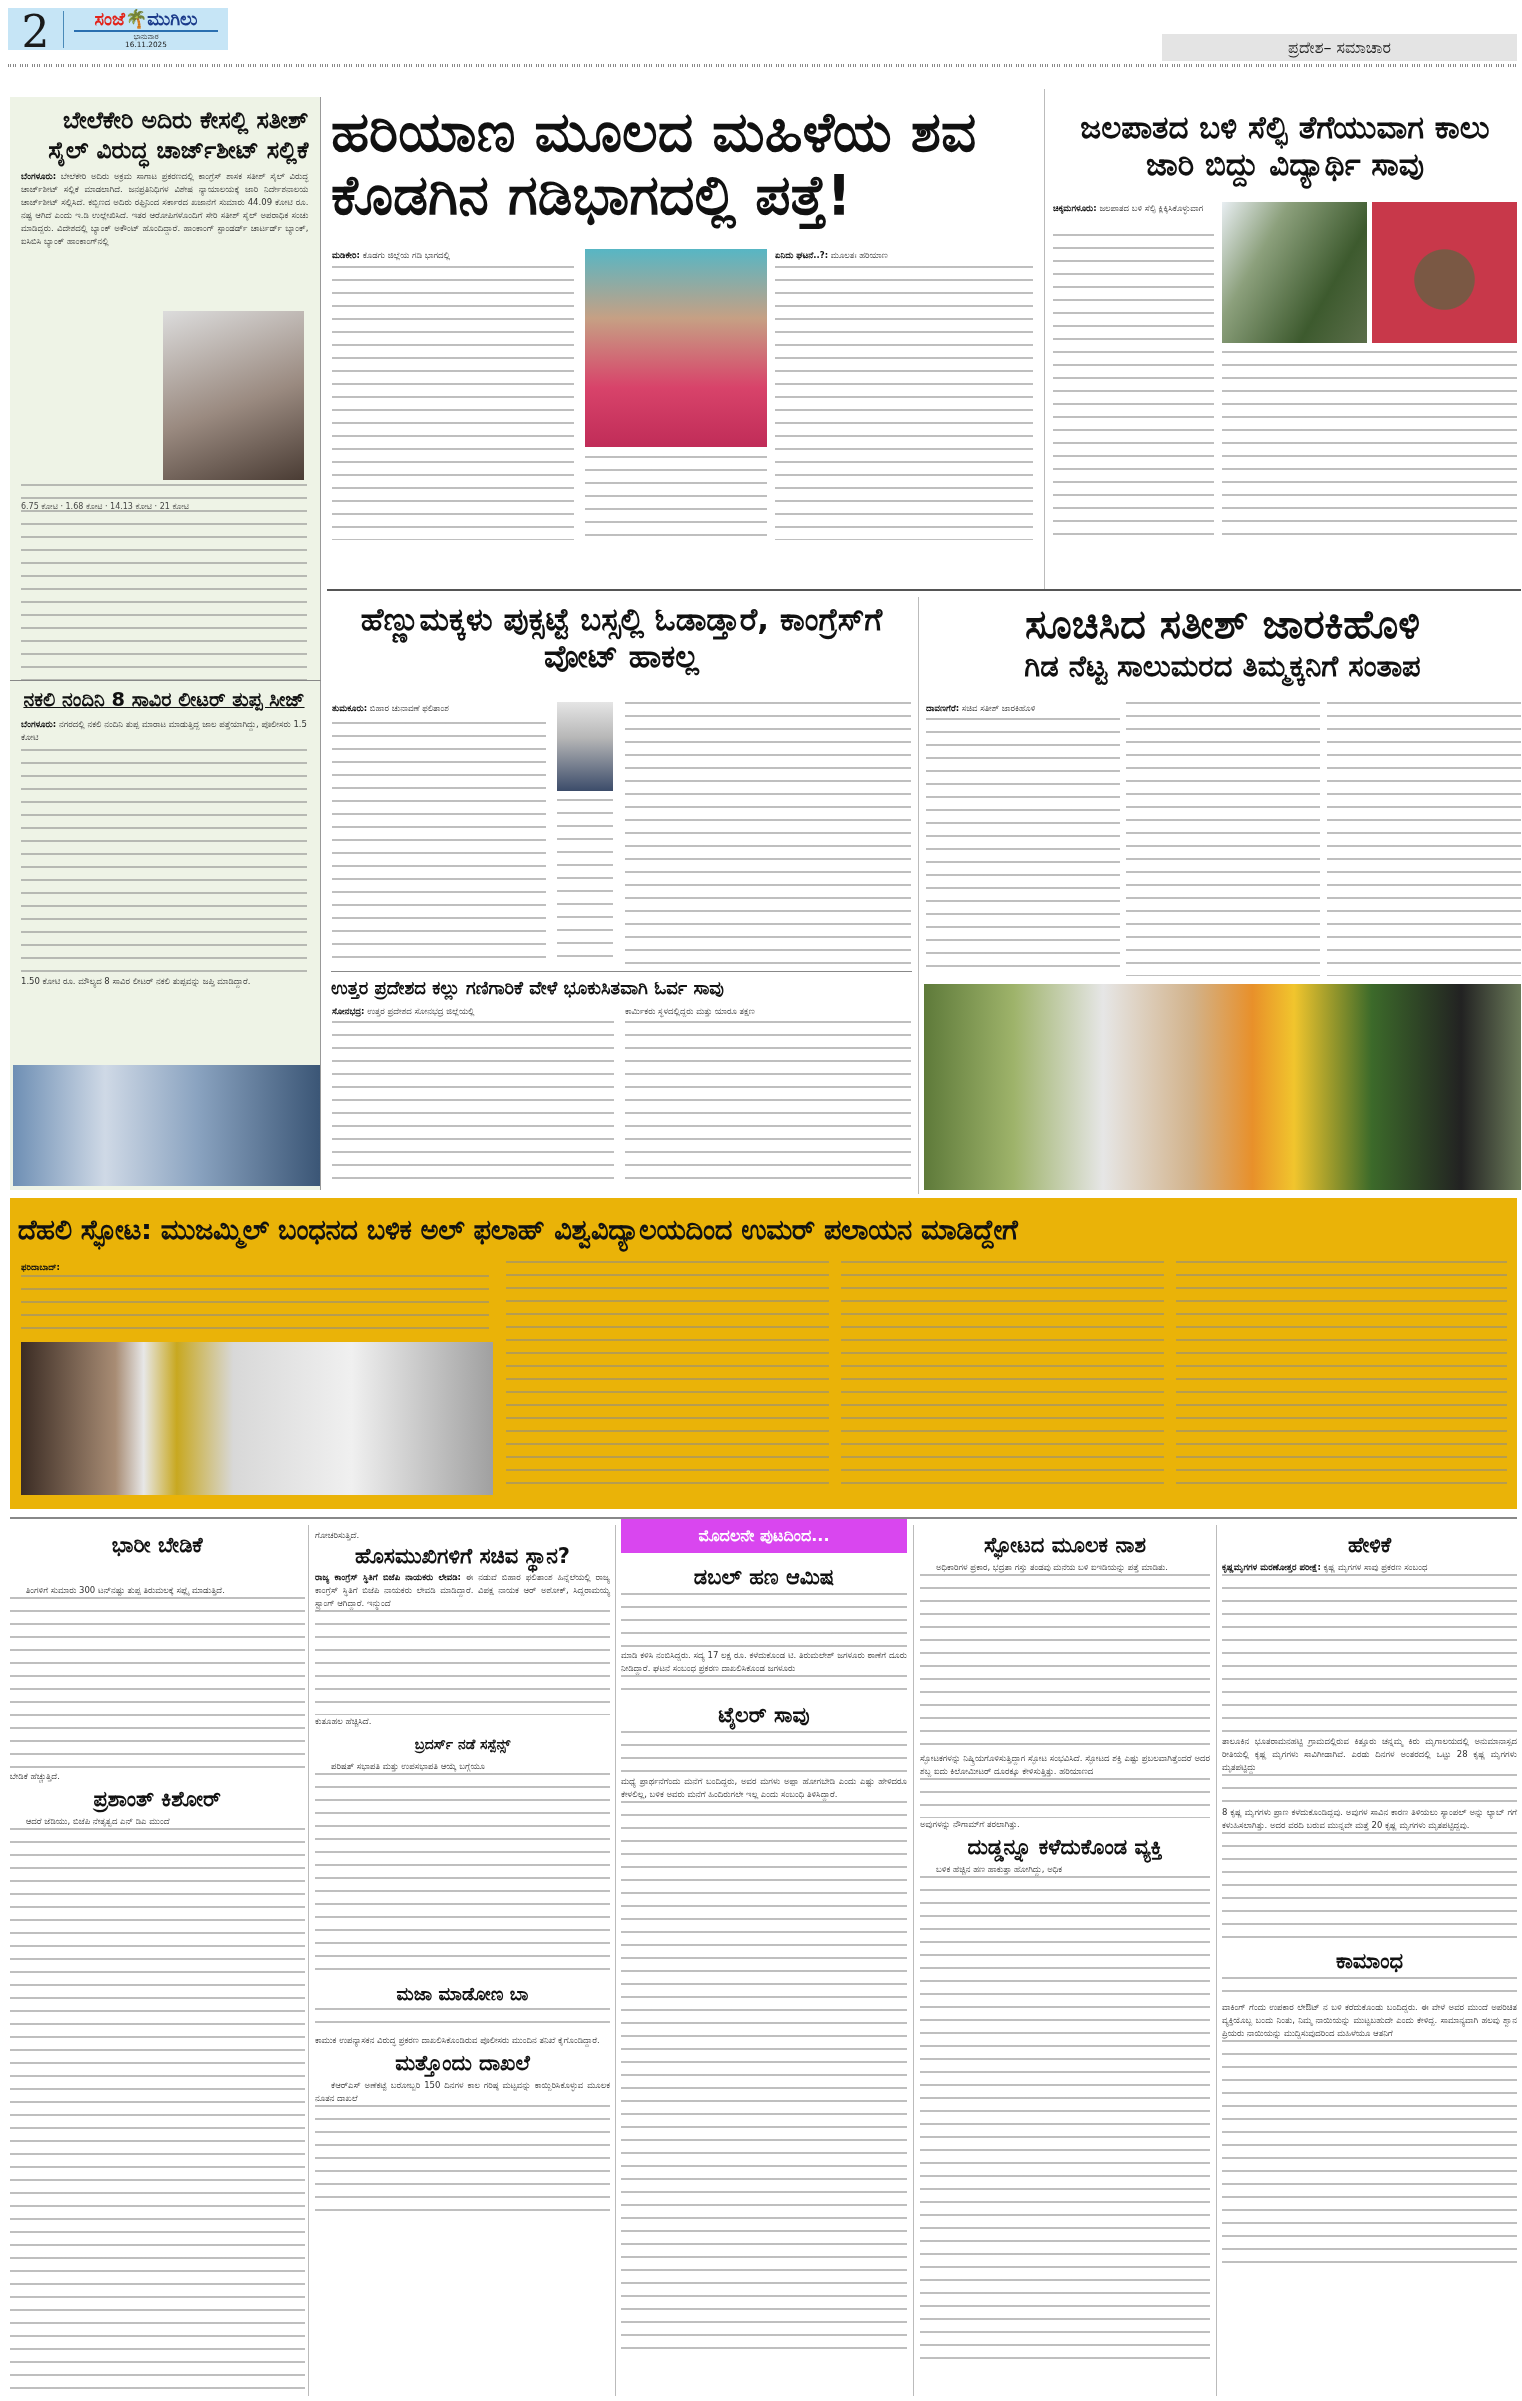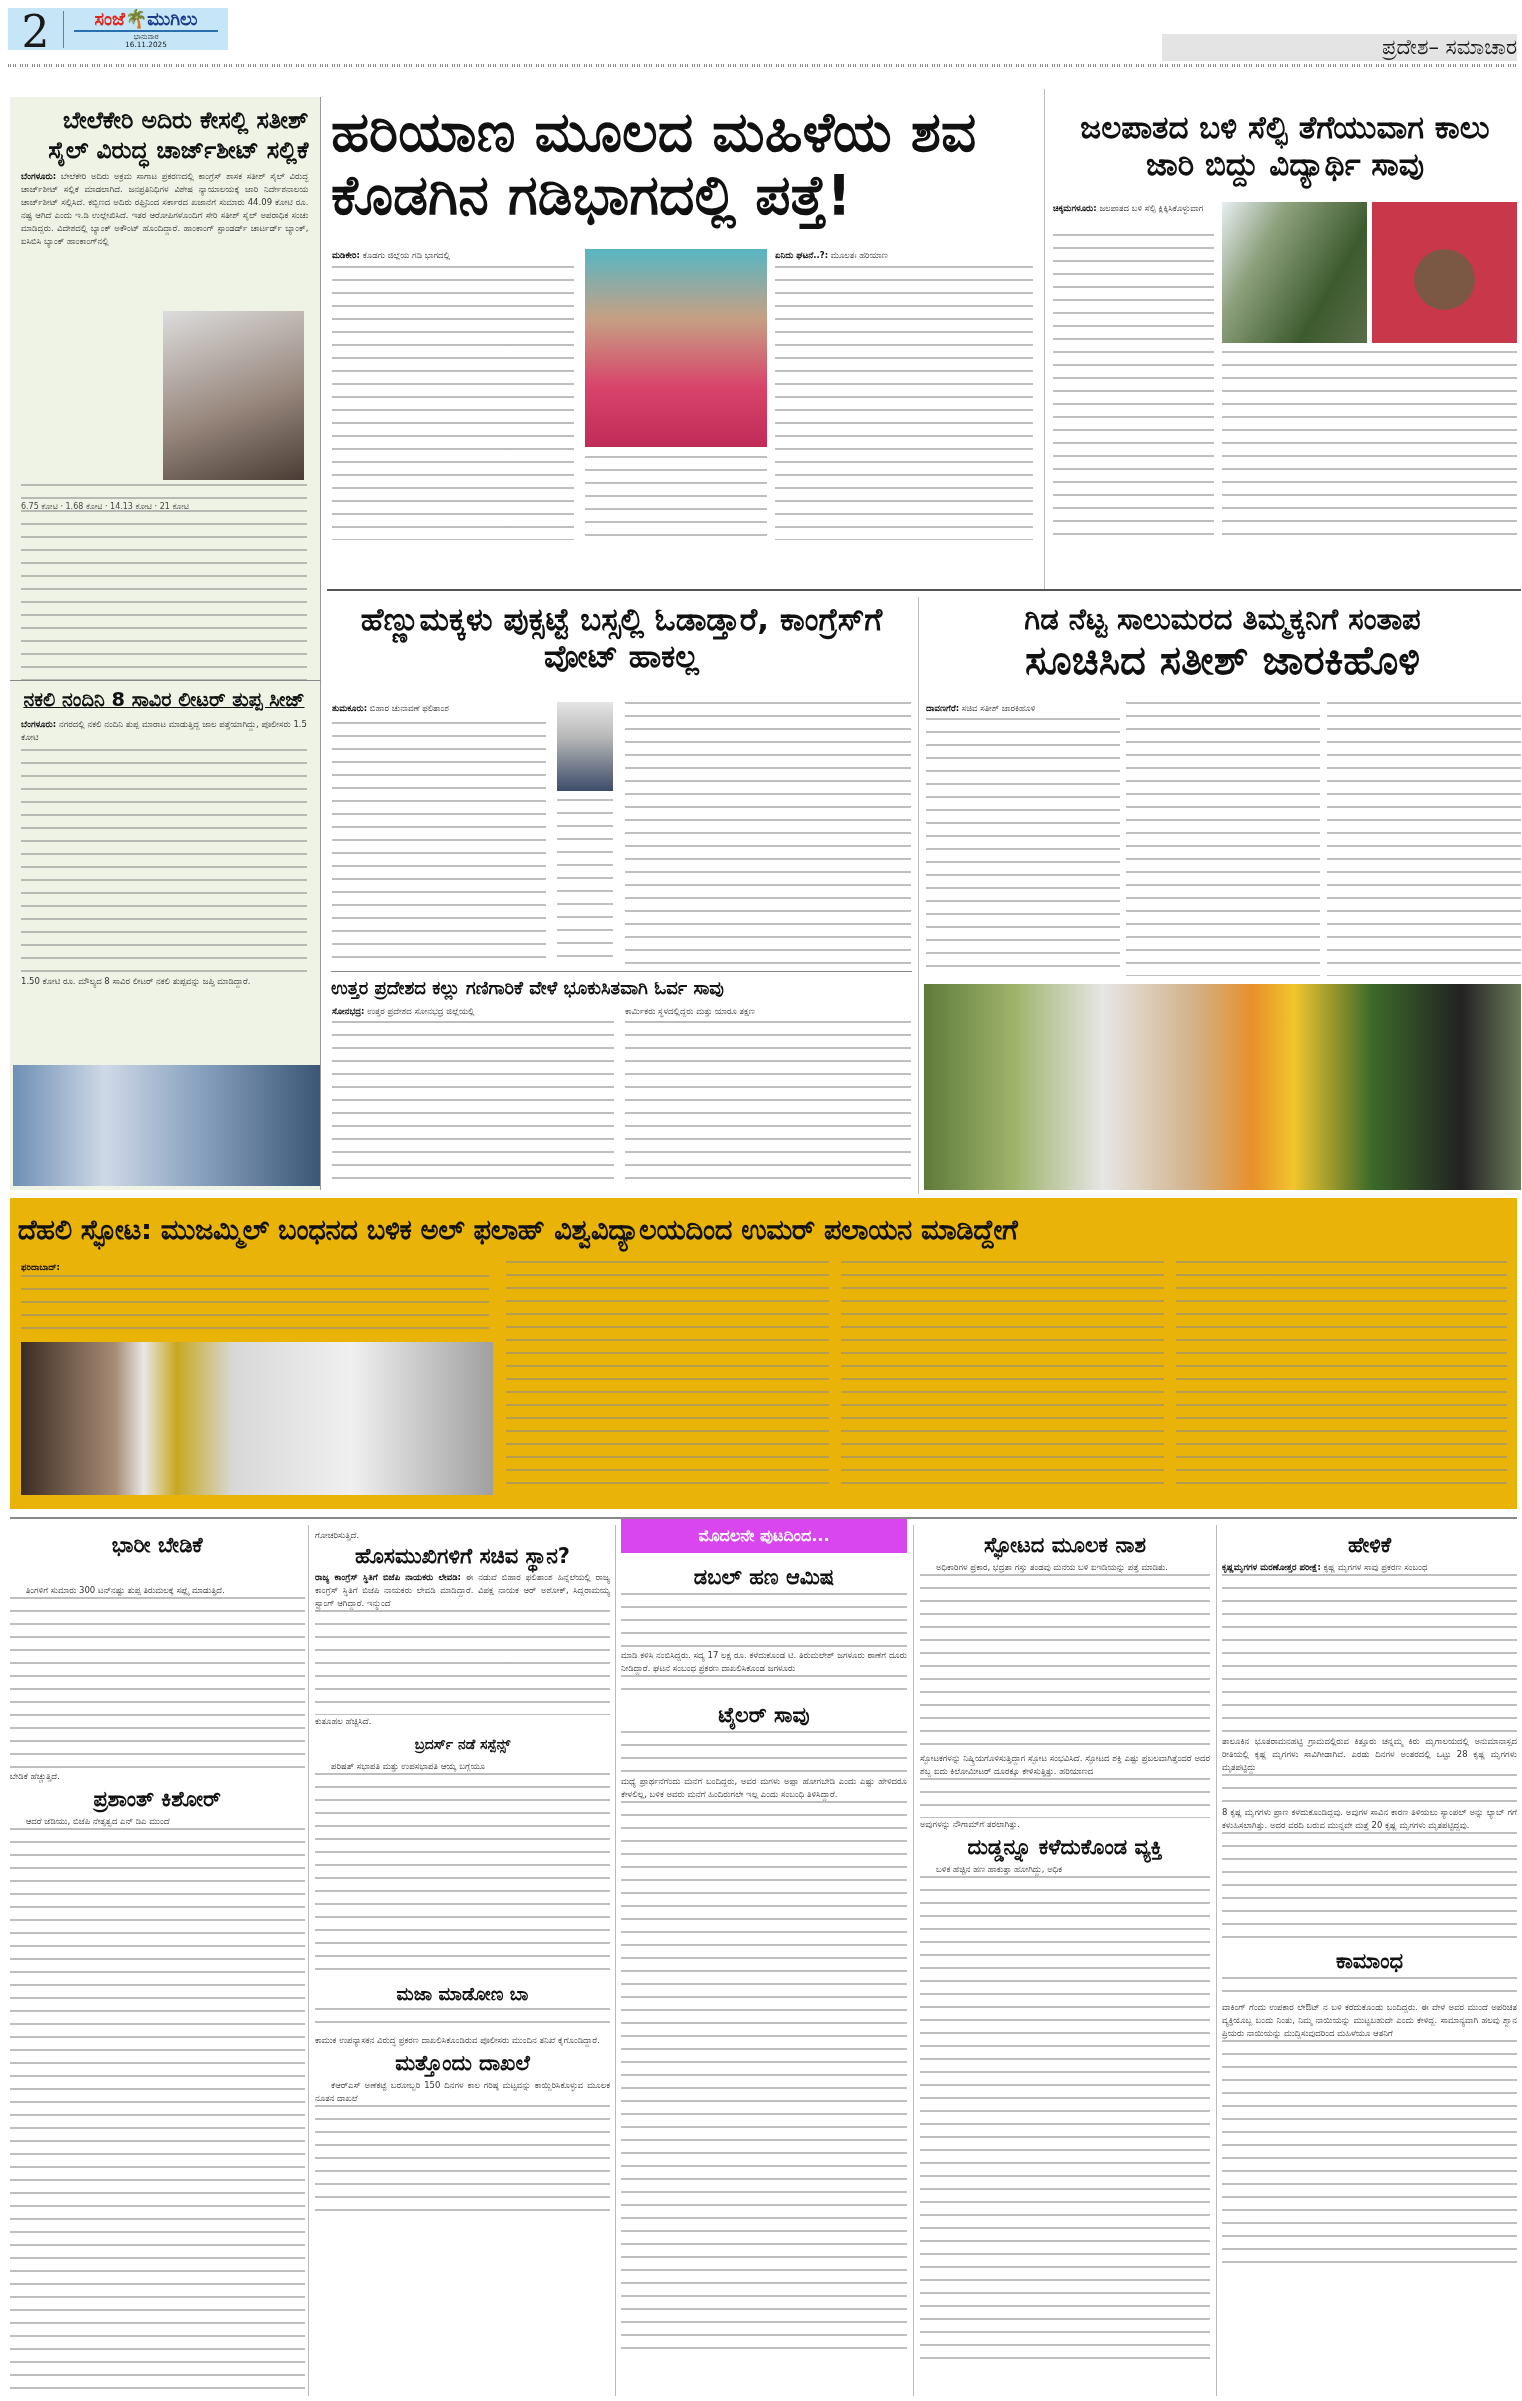--- a/index.html
+++ b/index.html
@@ -5,21 +5,21 @@
   * { box-sizing: border-box; margin: 0; padding: 0; }
   body { width: 1523px; height: 2401px; background: #ffffff; font-family: "DejaVu Sans", sans-serif; color: #1a1a1a; position: relative; overflow: hidden; }
   .abs { position: absolute; }
   .masthead { left: 8px; top: 8px; width: 220px; height: 42px; background: #c6e5f6; display: flex; align-items: center; }
   .page-no { font-family: "DejaVu Serif", serif; font-size: 44px; line-height: 42px; width: 56px; text-align: center; border-right: 0.8px solid #4a8ab8; height: 37px; }
   .brand { flex: 1; text-align: center; }
   .brand-name { font-size: 18px; font-weight: bold; color: #e2231a; line-height: 19.4px; }
   .brand-name .b2 { color: #1b3a8a; }
   .brand-rule { height: 1.6px; background: #2a6fb0; margin: 1.6px 9.7px; }
   .brand-day, .brand-date { font-size: 7.3px; line-height: 8px; }
-  .section-tag { left: 1162px; top: 34px; width: 355px; height: 27.4px; background: #e4e4e4; font-size: 21px; line-height: 27.4px; text-align: right; }
+  .section-tag { left: 1162px; top: 34px; width: 355px; height: 27.4px; background: #e4e4e4; font-size: 16px; line-height: 27.4px; text-align: center; }
   .dotrule { height: 3.2px; background: repeating-linear-gradient(90deg, #888 0 0.8px, transparent 0.8px 2.4px); }
   .headline { font-weight: bold; color: #111; }
   .body-txt { font-size: 8.5px; line-height: 13px; color: #333; text-align: justify; }
   .dateline { font-weight: bold; color: #111; }
   .photo { background: #999; overflow: hidden; }
   .green-box { background: #eef3e6; }
   .gray-box { background: #eab308; }
   .vline { background: #bbb; width: 0.8px; }
   .black-banner { background: #d946ef; color: #fff; font-weight: bold; font-size: 16px; text-align: center; line-height: 34px; }
   .subhead { font-weight: bold; text-align: center; color: #111; }
@@ -116,22 +116,22 @@
 <div class="abs body-txt" style="left:332px;top:1005px;width:282px;">
   <span class="dateline">ಸೋನಭದ್ರ:</span>
   <span>ಉತ್ತರ ಪ್ರದೇಶದ ಸೋನಭದ್ರ ಜಿಲ್ಲೆಯಲ್ಲಿ</span>
 </div>
 <div class="abs body-txt" style="left:625px;top:1005px;width:286px;">ಕಾರ್ಮಿಕರು ಸ್ಥಳದಲ್ಲಿದ್ದರು ಮತ್ತು ಯಾರೂ ತಕ್ಷಣ</div>
 <div class="abs fake-lines" style="left:332px;top:1021px;width:282px;height:165px;"></div>
 <div class="abs fake-lines" style="left:625px;top:1021px;width:286px;height:165px;"></div>
 <div class="abs vline" style="left:918px;top:597px;height:597px;"></div>
 
 <div class="abs" style="left:924px;top:601px;width:597px;">
+  <div class="headline" style="font-size:40px;line-height:47px;text-align:center;">ಸೂಚಿಸಿದ ಸತೀಶ್ ಜಾರಕಿಹೊಳಿ</div>
   <div class="headline" style="font-size:29px;line-height:36px;text-align:center;">ಗಿಡ ನೆಟ್ಟ ಸಾಲುಮರದ ತಿಮ್ಮಕ್ಕನಿಗೆ ಸಂತಾಪ</div>
-  <div class="headline" style="font-size:40px;line-height:47px;text-align:center;">ಸೂಚಿಸಿದ ಸತೀಶ್ ಜಾರಕಿಹೊಳಿ</div>
 </div>
 <div class="abs body-txt" style="left:926px;top:702px;width:194px;">
   <span class="dateline">ದಾವಣಗೆರೆ:</span>
   <span>ಸಚಿವ ಸತೀಶ್ ಜಾರಕಿಹೊಳಿ</span>
 </div>
 <div class="abs fake-lines" style="left:926px;top:718px;width:194px;height:258px;"></div>
 <div class="abs fake-lines" style="left:1126px;top:702px;width:194px;height:274px;"></div>
 <div class="abs fake-lines" style="left:1327px;top:702px;width:194px;height:274px;"></div>
 <div class="abs photo" style="left:924px;top:984px;width:597px;height:206px;background:linear-gradient(90deg,#5e7a3a 0%,#9eb36a 15%,#e6e6e6 30%,#d2b28a 45%,#e8902a 55%,#f1c52d 62%,#3c6a2a 75%,#222 90%,#6b7a5a 100%);"></div>
 

